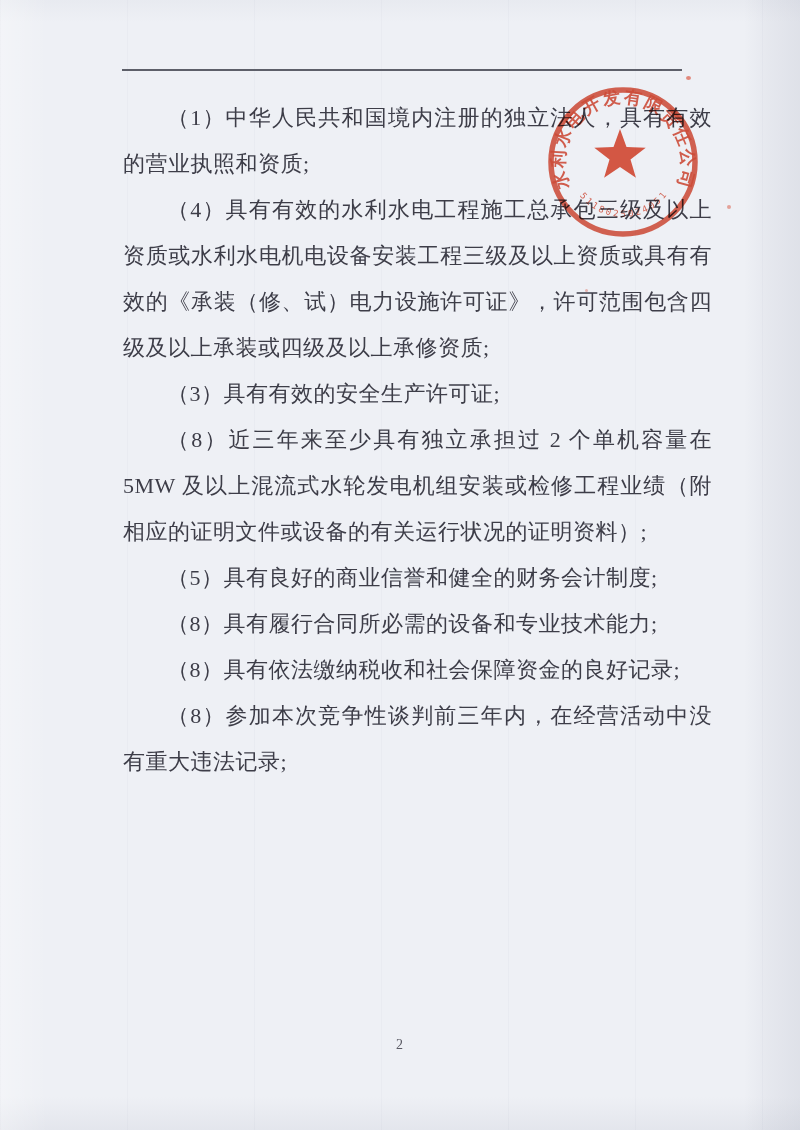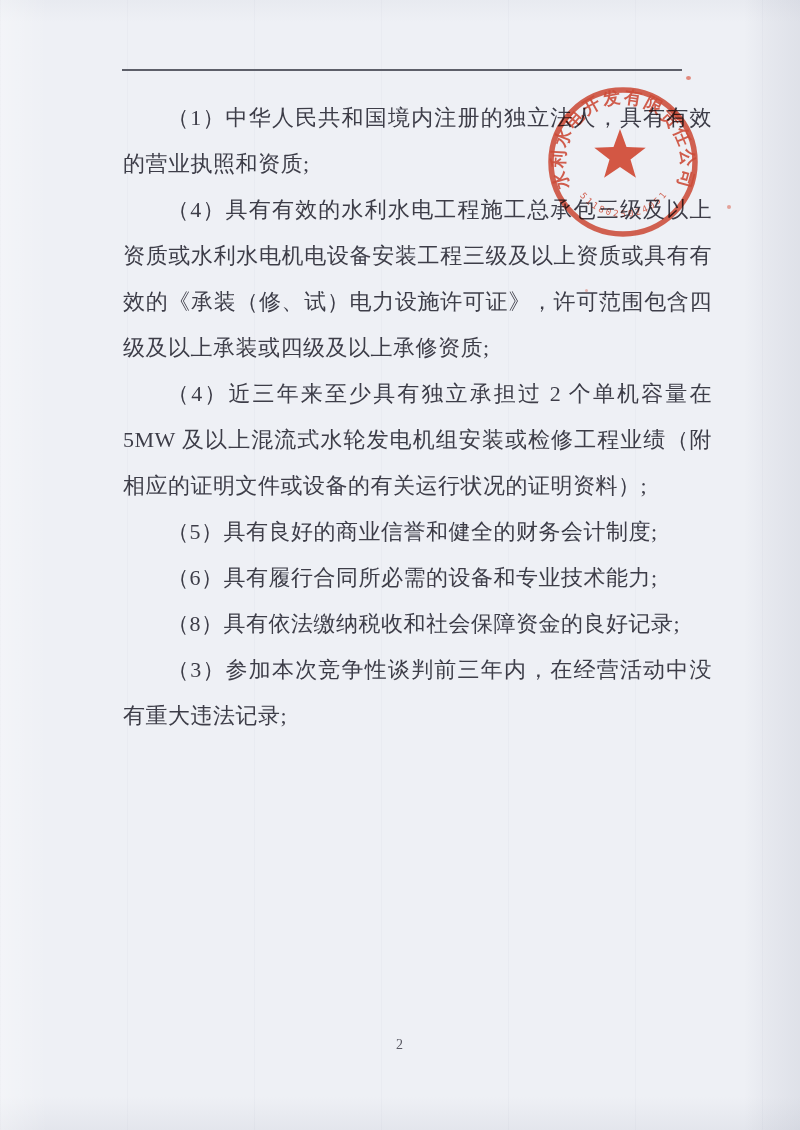--- a/index.html
+++ b/index.html
@@ -45,25 +45,26 @@
 </head>
 <body>
 
 <div class="page">
 
   <div class="rule"></div>
 
   <div class="content">
     <p>（1）中华人民共和国境内注册的独立法人，具有有效的营业执照和资质;</p>
     <p>（4）具有有效的水利水电工程施工总承包三级及以上资质或水利水电机电设备安装工程三级及以上资质或具有有效的《承装（修、试）电力设施许可证》，许可范围包含四级及以上承装或四级及以上承修资质;</p>
-    <p>（4）近三年来至少具有独立承担过 2 个单机容量在 5MW 及以上混流式水轮发电机组安装或检修工程业绩（附相应的证明文件或设备的有关运行状况的证明资料）;</p>
+    <p>（3）具有有效的安全生产许可证;</p>
+    <p>（8）近三年来至少具有独立承担过 2 个单机容量在 5MW 及以上混流式水轮发电机组安装或检修工程业绩（附相应的证明文件或设备的有关运行状况的证明资料）;</p>
     <p>（5）具有良好的商业信誉和健全的财务会计制度;</p>
-    <p>（6）具有履行合同所必需的设备和专业技术能力;</p>
+    <p>（8）具有履行合同所必需的设备和专业技术能力;</p>
     <p>（8）具有依法缴纳税收和社会保障资金的良好记录;</p>
-    <p>（3）参加本次竞争性谈判前三年内，在经营活动中没有重大违法记录;</p>
+    <p>（8）参加本次竞争性谈判前三年内，在经营活动中没有重大违法记录;</p>
   </div>
 
   <svg class="seal" viewBox="0 0 170 170" xmlns="http://www.w3.org/2000/svg" aria-hidden="true">
     <defs>
       <path id="arcTop" d="M 31.5 110.9 A 59 59 0 1 1 138.5 110.9" fill="none"></path>
       <path id="arcBottom" d="M 39.9 117.5 A 55 55 0 0 0 130.1 117.5" fill="none"></path>
     </defs>
     <circle cx="85" cy="86" r="72" fill="none" stroke="#d8432b" stroke-width="5.5" stroke-opacity="0.88"></circle>
     <polygon points="82,53 88.5,71.1 107.7,71.7 92.5,83.4 97.9,101.8 82,91 66.1,101.8 71.5,83.4 56.3,71.7 75.5,71.1" fill="#dd4027" fill-opacity="0.92"></polygon>
     <text font-size="17.5" fill="#d8432b" fill-opacity="0.9" font-family="&quot;Liberation Serif&quot;,&quot;DejaVu Serif&quot;,serif" font-weight="bold">

